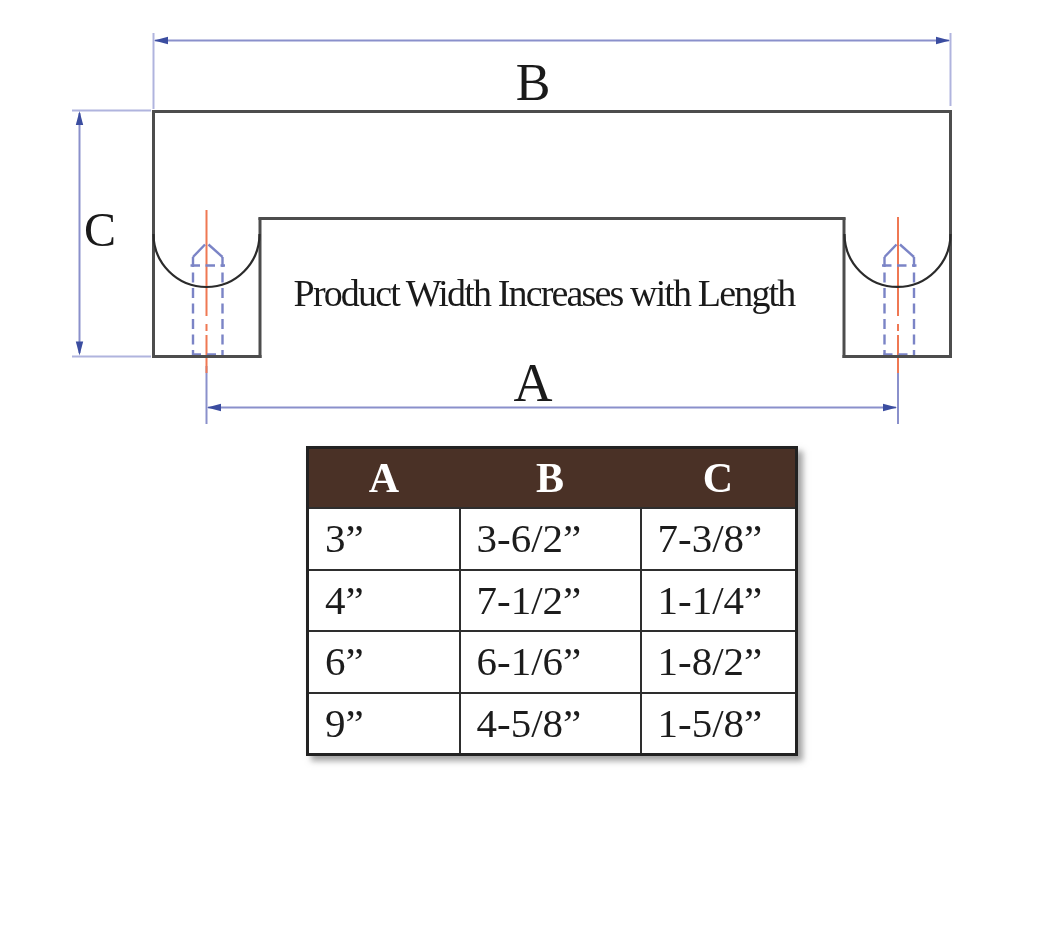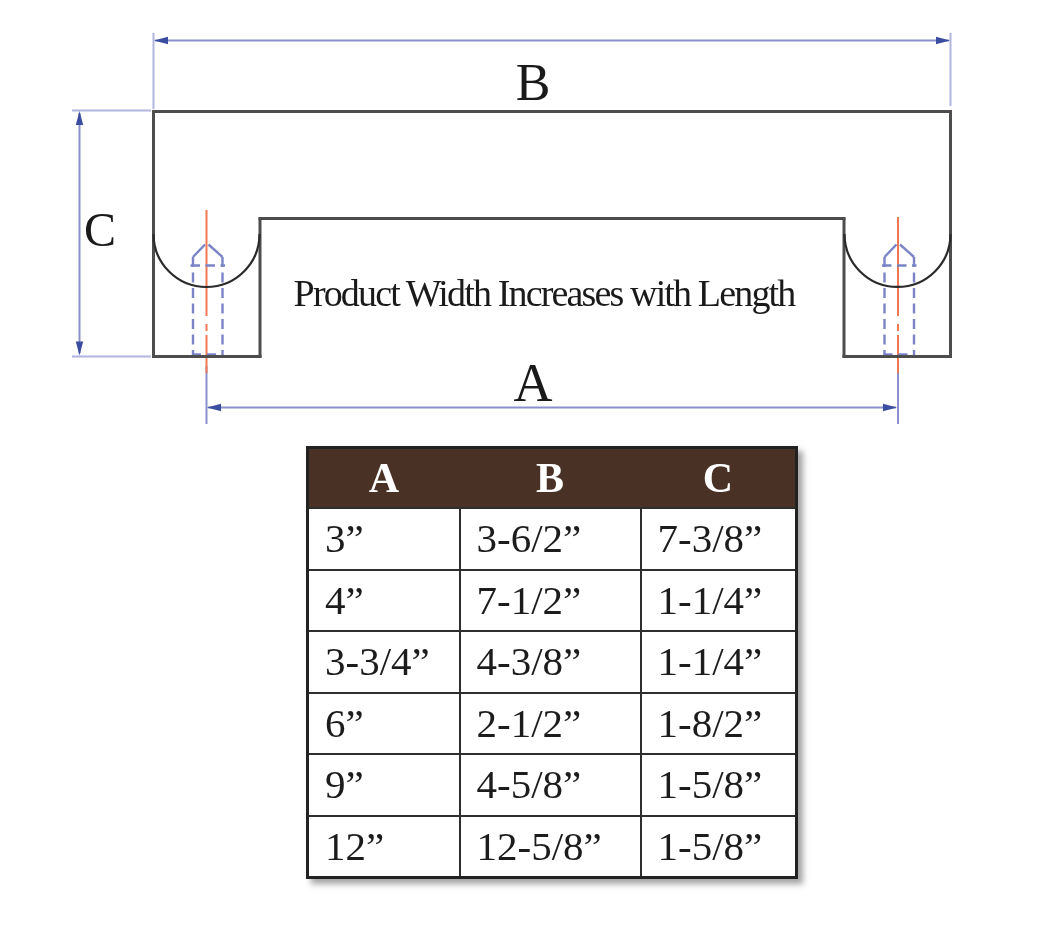--- a/index.html
+++ b/index.html
@@ -98,34 +98,24 @@
           <td>3”</td>
           <td>3-6/2”</td>
           <td>7-3/8”</td>
         </tr>
   <tr>
           <td>4”</td>
           <td>7-1/2”</td>
           <td>1-1/4”</td>
         </tr>
   <tr>
-          <td>3-3/4”</td>
-          <td>4-3/8”</td>
-          <td>1-1/4”</td>
-        </tr>
-  <tr>
           <td>6”</td>
-          <td>2-1/2”</td>
+          <td>6-1/6”</td>
           <td>1-8/2”</td>
         </tr>
   <tr>
           <td>9”</td>
           <td>4-5/8”</td>
           <td>1-5/8”</td>
         </tr>
-  <tr>
-          <td>12”</td>
-          <td>12-5/8”</td>
-          <td>1-5/8”</td>
-        </tr>
 </tbody>
     </table>
 </div>
 
 </body></html>

